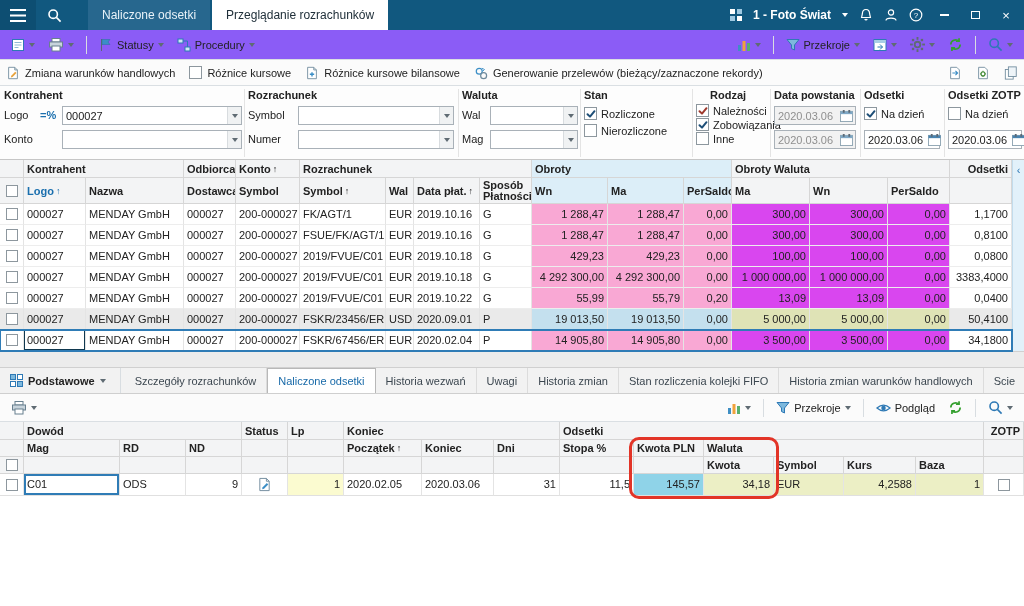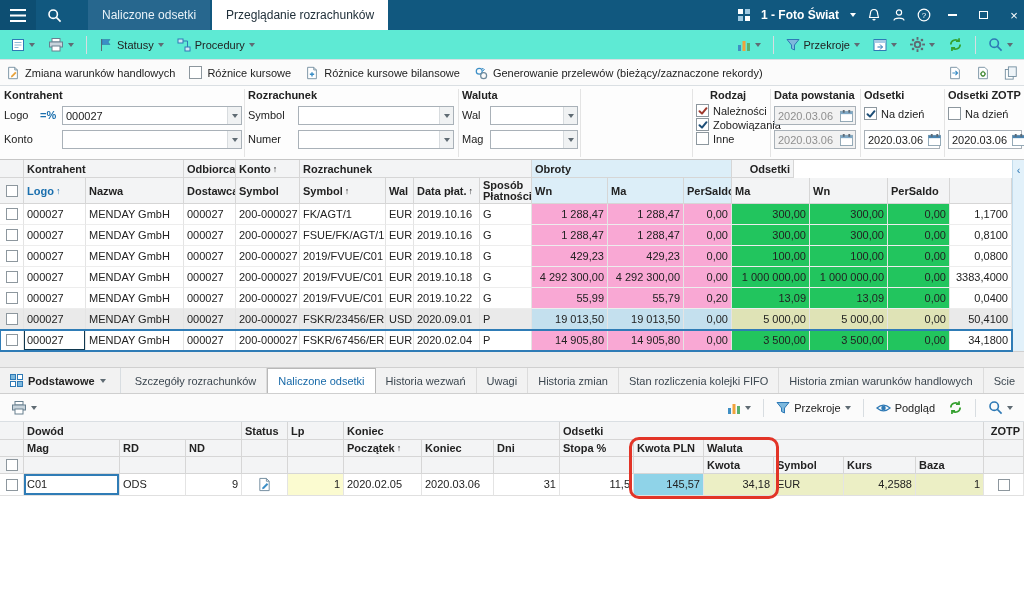--- a/index.html
+++ b/index.html
@@ -6,30 +6,30 @@
 html,body{width:1024px;height:606px}
 body{font-family:"Liberation Sans",sans-serif;font-size:11px;color:#222;background:#fff;position:relative;overflow:hidden}
 svg{display:block}
 
 .topbar{position:absolute;top:0;left:0;width:1024px;height:30px;background:#11587f;display:flex;align-items:stretch;color:#fff}
 .tbbtn{width:36px;display:flex;align-items:center;justify-content:center;flex:none}
 .tbbtn.menu{background:#0d4e72}
 .toptabs{display:flex;margin-left:16px}
 .ttab{display:flex;align-items:center;padding:0 14px;font-size:12px;color:#e8f2f8;background:#27678e;margin-right:2px;white-space:nowrap}
 .ttab.active{background:#fff;color:#20303a}
-.topright{margin-left:auto;display:flex;align-items:center;gap:11px;}
+.topright{margin-left:auto;display:flex;align-items:center;gap:11px;padding-right:8px}
 .appname{font-weight:bold;font-size:12px;white-space:nowrap}
 .dar{width:0;height:0;border-left:3px solid transparent;border-right:3px solid transparent;border-top:4px solid #5f6b73;display:inline-block}
 .dar.w{border-top-color:#fff}
 .wbtn{display:flex;align-items:center;justify-content:center;width:20px;height:20px}
 .minbar{width:9px;height:2px;background:#fff}
 .maxbox{width:9px;height:8px;border:1px solid #fff}
 .xglyph{font-size:13px;color:#fff;line-height:1}
 
-.tbar{position:absolute;left:0;width:1024px;background:#5eead4;border-bottom:1px solid #dadfe3;display:flex;align-items:center;padding:0 6px;gap:3px}
+.tbar{position:absolute;left:0;width:1024px;background:#8b5cf6;border-bottom:1px solid #dadfe3;display:flex;align-items:center;padding:0 6px;gap:3px}
 .tbar1{top:30px;height:30px}
 .tbar2{top:60px;height:26px;background:#fbfbfb;gap:14px}
 .tbar3{top:394px;height:28px;background:#fbfbfb}
 .titem{display:flex;align-items:center;gap:4px;padding:3px 5px;border-radius:2px;white-space:nowrap}
 .tsep{width:1px;height:18px;background:#d8dde1;margin:0 4px;flex:none}
 .tspacer{flex:1}
 .t2item{display:flex;align-items:center;gap:5px;white-space:nowrap}
 
 .filters{position:absolute;top:86px;left:0;width:1024px;height:74px;background:#fdfdfd;border-bottom:1px solid #c6c6c6}
 .fsec{position:absolute;top:0;height:74px}
@@ -60,21 +60,21 @@
 .hc.wrap{white-space:normal;line-height:11px}
 .sorted{color:#1a6fae}
 .sort{margin-left:2px;font-size:9px}
 .w24{width:24px}.w160{width:160px}.w52{width:52px}.w64{width:64px}.w232{width:232px}.w200{width:200px}.w218{width:218px}.w62{width:62px}
 .c-sel{width:24px;display:flex;align-items:center;justify-content:center;padding:0}
 .c-logo{width:62px}.c-nazwa{width:98px}.c-dostawca{width:52px}.c-konto{width:64px}.c-symbol{width:86px}.c-wal{width:28px}.c-data{width:66px}.c-sposob{width:52px}.c-wn{width:76px}.c-ma{width:76px}.c-persaldo{width:48px}.c-ow_ma{width:78px}.c-ow_wn{width:78px}.c-ow_persaldo{width:62px}.c-odsetki{width:62px}
 .grow{display:flex;width:1012px}
 .cell{flex:none;border-right:1px solid #e4e4e4;border-bottom:1px solid #ededed;height:21px;line-height:20px;padding:0 3px;overflow:hidden;white-space:nowrap;background:#fff}
 .cell.num{text-align:right}
 .grow .c-wn,.grow .c-ma,.grow .c-persaldo{background:#f9a8d4}
-.grow .c-ow_ma,.grow .c-ow_wn,.grow .c-ow_persaldo{background:#22c55e}
+.grow .c-ow_ma,.grow .c-ow_wn,.grow .c-ow_persaldo{background:#d946ef}
 .grow.shaded .cell{background:#eaeaea}
 .grow.shaded .c-wn,.grow.shaded .c-ma,.grow.shaded .c-persaldo{background:#c4e0ee}
 .grow.shaded .c-ow_ma,.grow.shaded .c-ow_wn,.grow.shaded .c-ow_persaldo{background:#dfe3b6}
 .grow.selrow{outline:2px solid #2f7cb6;outline-offset:-1px;position:relative;z-index:2}
 .focuscell{box-shadow:inset 0 0 0 1px #10384f}
 .rstrip{position:absolute;right:0;top:0;width:12px;height:191px;background:#e2f1fa;border-left:1px solid #c2dcec;display:flex;justify-content:center;padding-top:5px}
 
 .splitter{position:absolute;top:351px;left:0;width:1024px;height:17px;background:#ececec;border-top:1px solid #d0d0d0;border-bottom:1px solid #d0d0d0}
 .btabs{position:absolute;top:368px;left:0;width:1024px;height:26px;background:#f2f2f2;border-bottom:1px solid #cfcfcf;display:flex;align-items:stretch;overflow:hidden}
 .viewbtn{display:flex;align-items:center;gap:5px;padding:0 10px;font-weight:bold;white-space:nowrap}
@@ -362,20 +362,35 @@
     </div>
     <span class="flabel" style="left:2px;top:47px">Mag</span>
     <div class="combo" style="left:30px;top:44px;width:88px">
       <span class="cval"></span>
       <span class="ddbtn">
           <span class="dar"></span>
         </span>
     </div>
   </div>
 
+  <div class="fsec" style="left:582px;width:110px">
+    <div class="ftitle" style="left:2px">Stan</div>
+    <div class="cbrow" style="left:2px;top:21px">
+      <span class="cb">
+          <svg class="ck" viewBox="0 0 10 10">
+            <path d="M1.5 5.2 L4 7.6 L8.5 2.2"></path>
+          </svg>
+        </span>
+      <span>Rozliczone</span>
+    </div>
+    <div class="cbrow" style="left:2px;top:38px">
+      <span class="cb"></span>
+      <span>Nierozliczone</span>
+    </div>
+  </div>
 
   <div class="fsec" style="left:694px;width:76px">
     <div class="ftitle" style="left:16px">Rodzaj</div>
     <div class="cbrow" style="left:2px;top:18px">
       <span class="cb">
           <svg class="ck red" viewBox="0 0 10 10">
             <path d="M1.5 5.2 L4 7.6 L8.5 2.2"></path>
           </svg>
         </span>
       <span>Należności</span>
@@ -474,20 +489,23 @@
       </div>
     <div class="hc w64">
         <span>Konto</span>
         <span class="sort">↑</span>
       </div>
     <div class="hc w232">
         <span>Rozrachunek</span>
       </div>
     <div class="hc w200 blue">
         <span>Obroty</span>
+      </div>
+    <div class="hc w218">
+        <span>Obroty Waluta</span>
       </div>
     <div class="hc w62 right">
         <span>Odsetki</span>
       </div>
   </div>
   <div class="ghr ghr2">
     <div class="hc c-sel">
         <span class="cb" style="width:12px;height:12px"></span>
       </div>
     <div class="hc c-logo">

